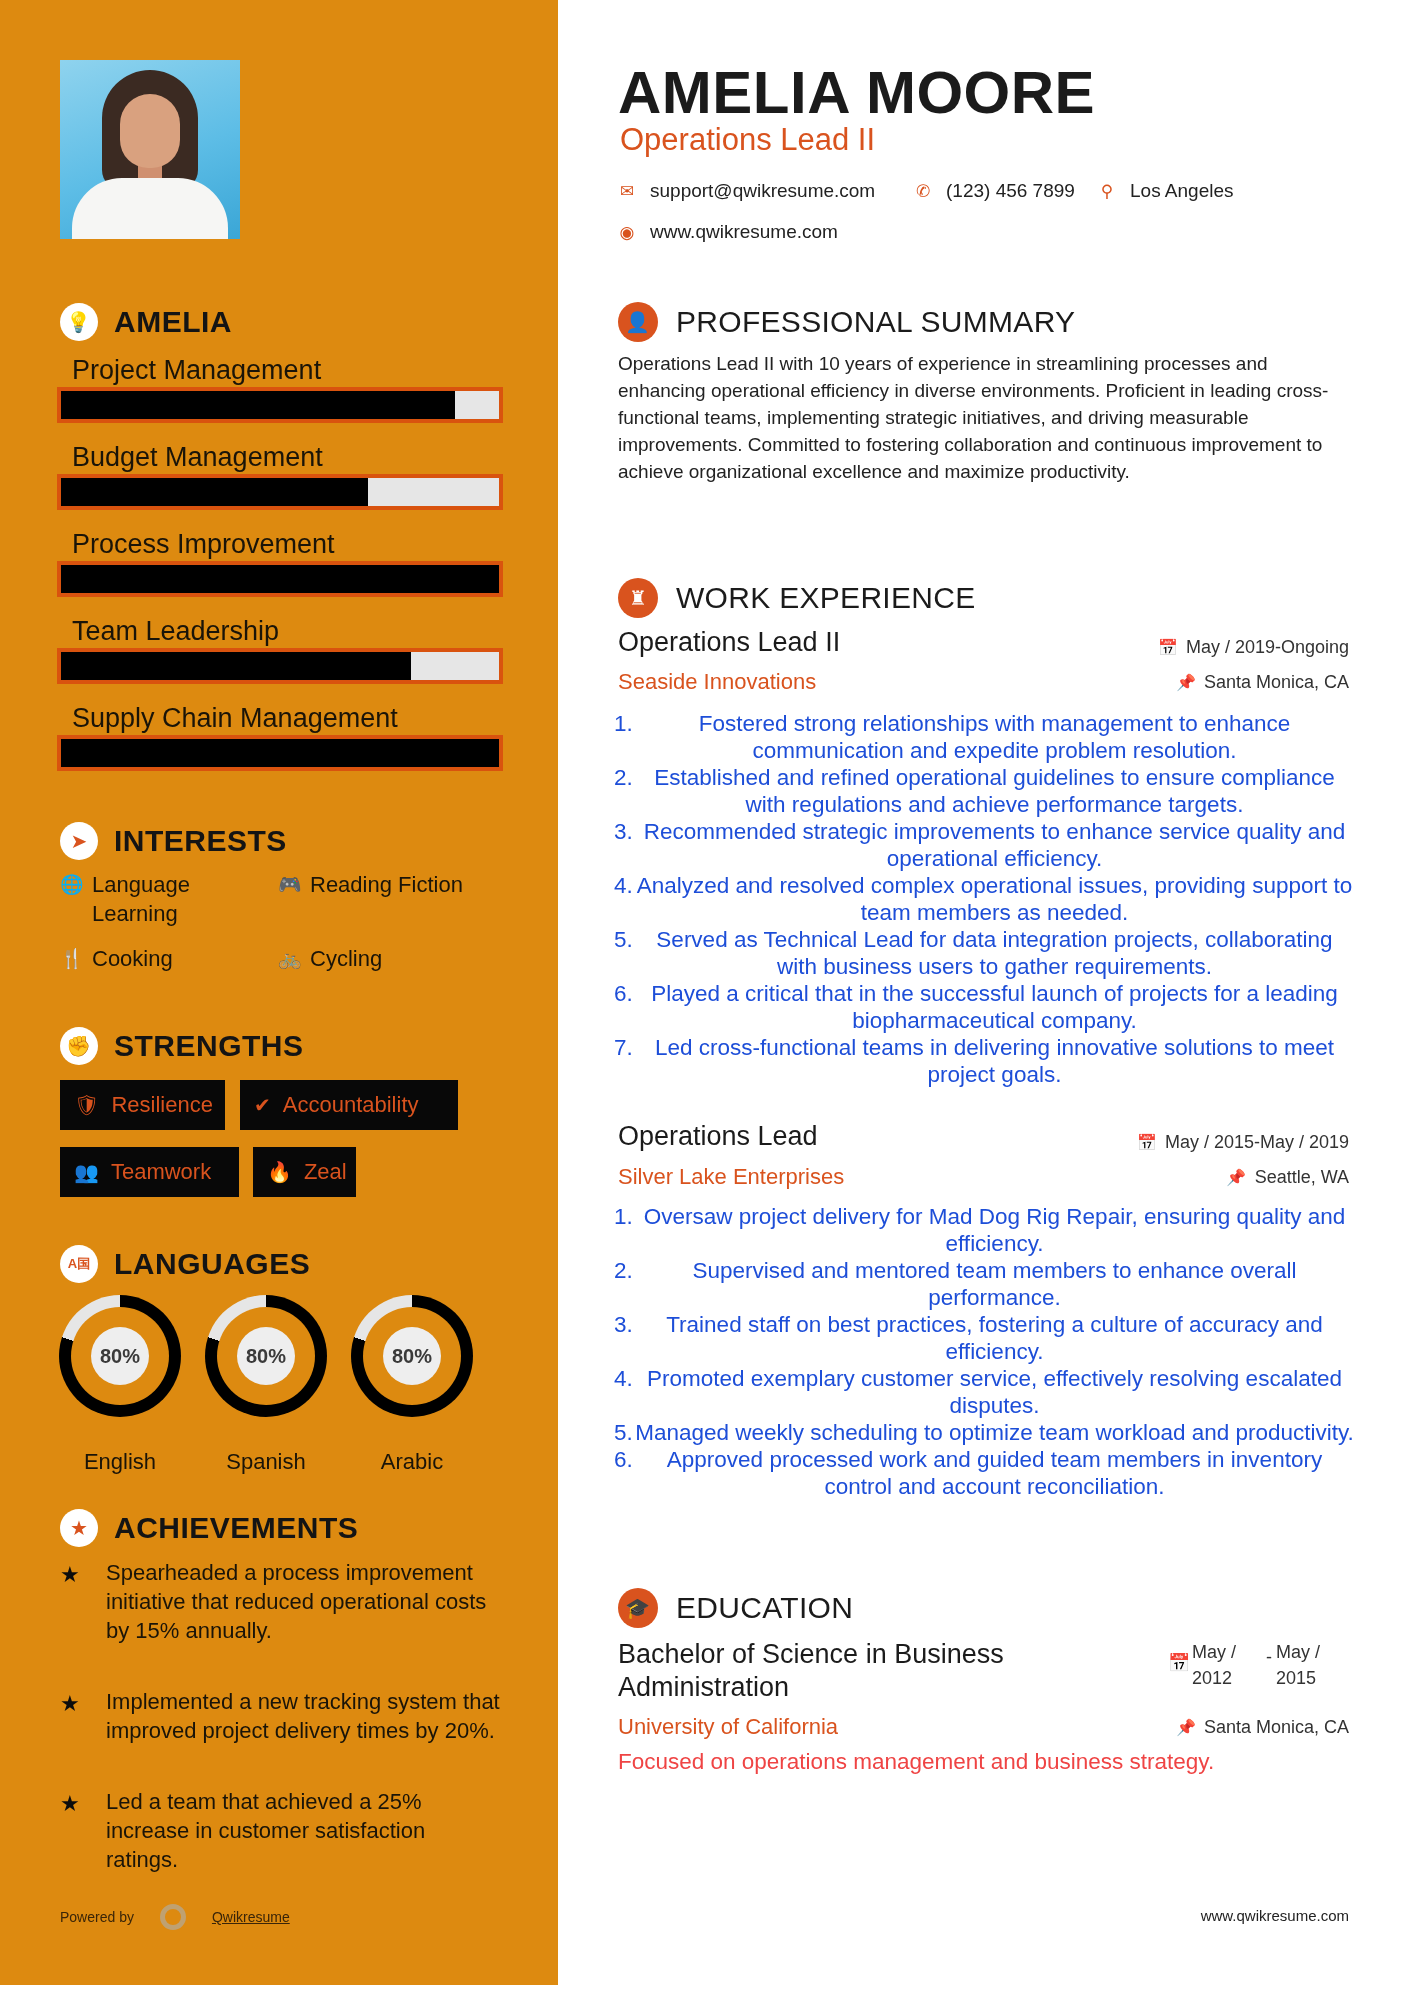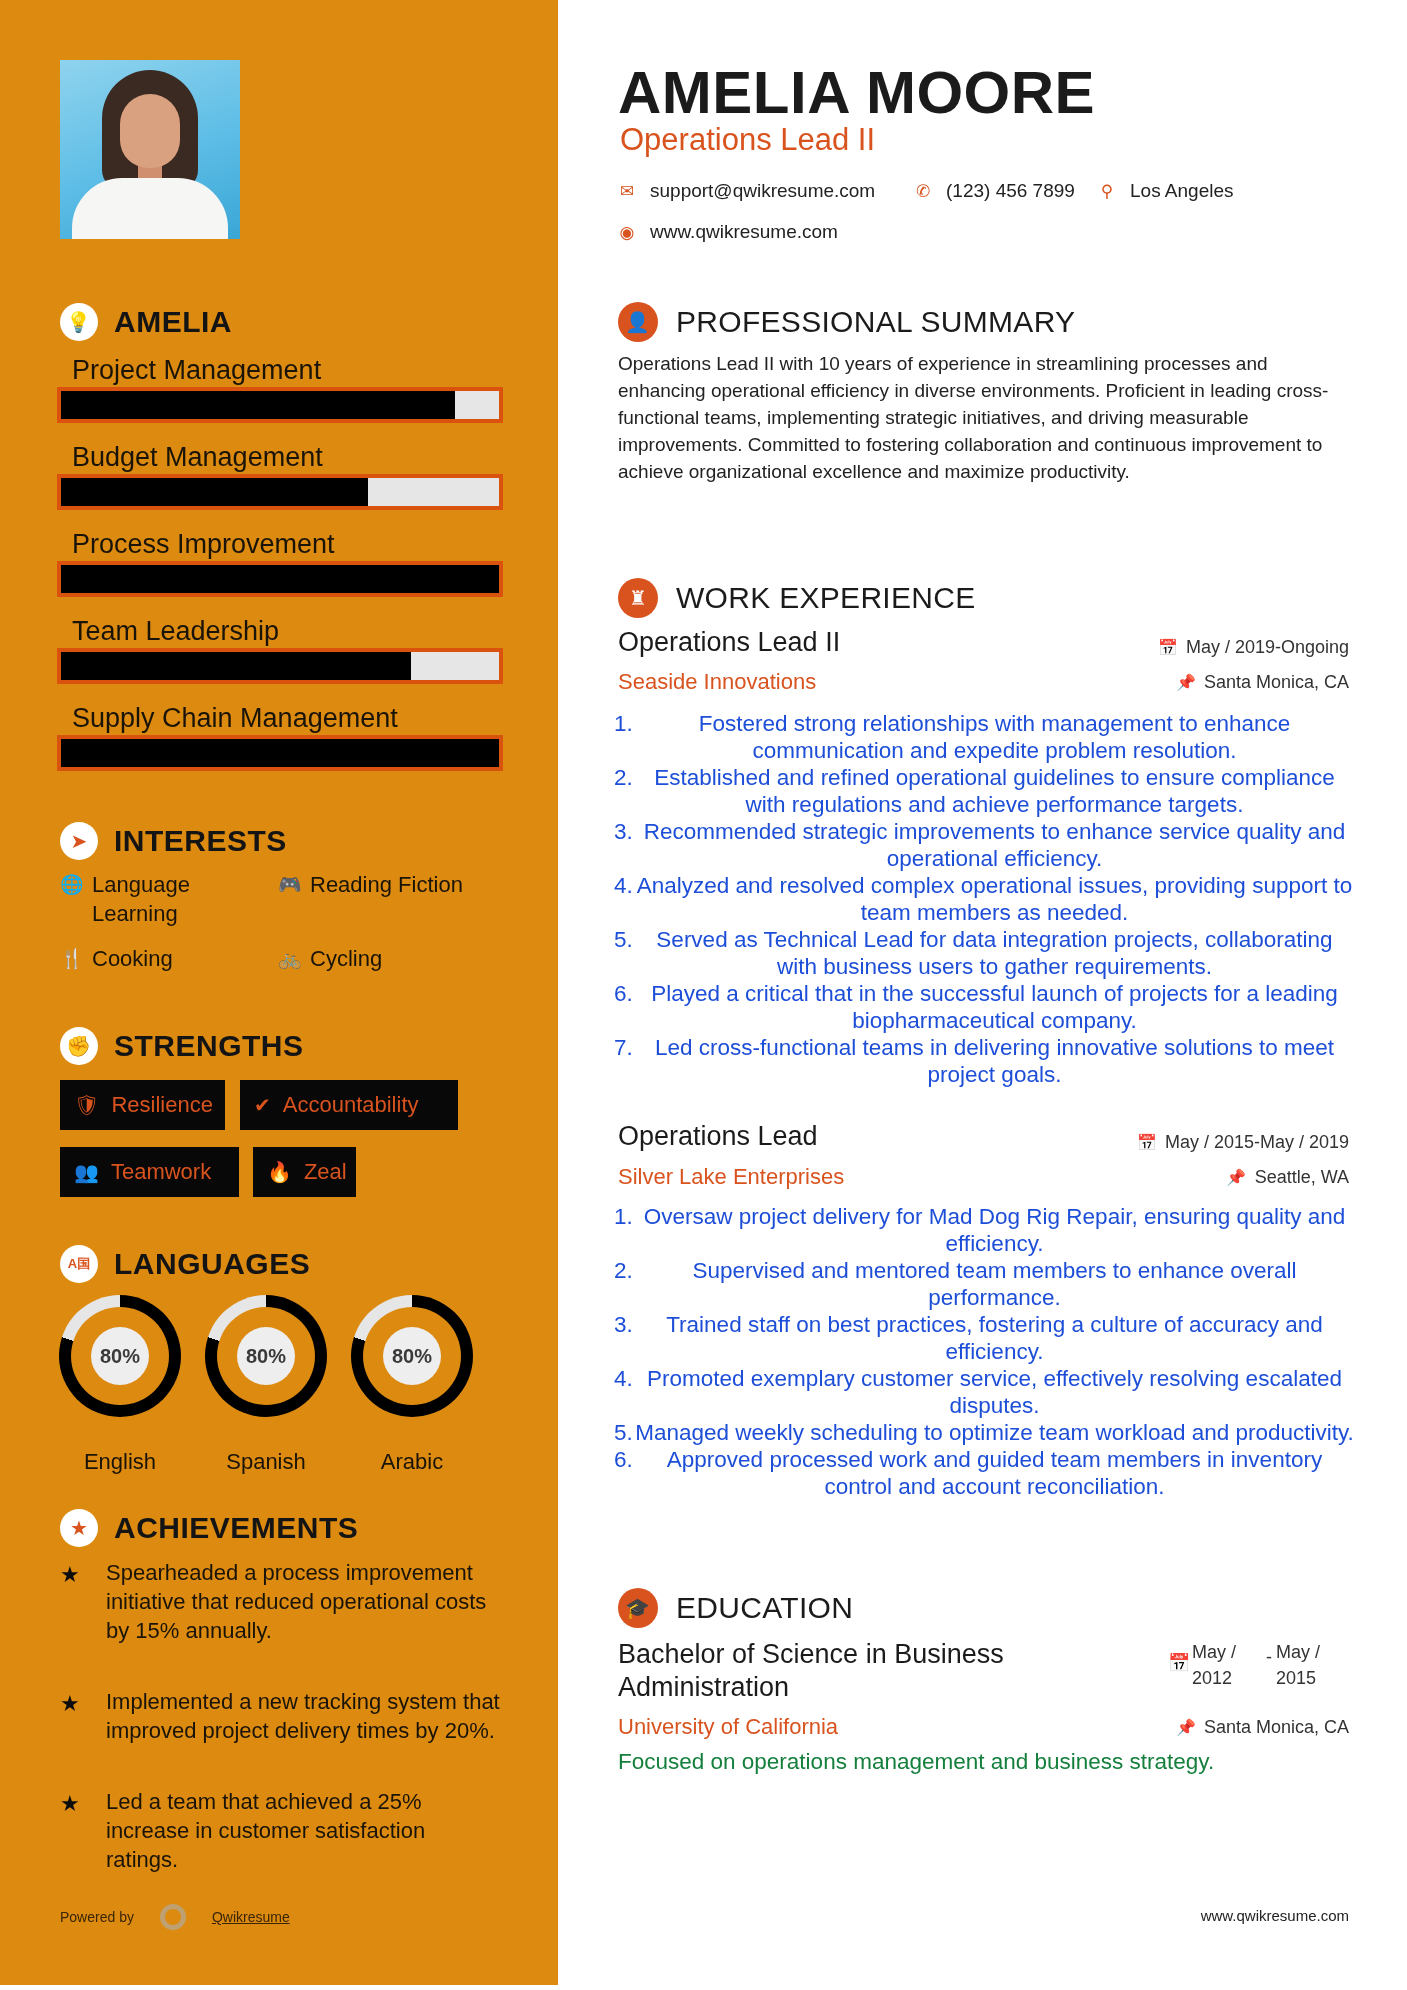--- a/index.html
+++ b/index.html
@@ -57,21 +57,21 @@
   .job-title { position: absolute; left: 618px; font-size: 27px; color: #1b1b1b; }
   .job-company { position: absolute; left: 618px; font-size: 22px; color: #D9531E; }
   .job-meta { position: absolute; right: 58px; font-size: 18px; color: #333; display: flex; align-items: center; gap: 8px; }
   .job-meta .mi { color: #444; font-size: 16px; }
 
   ol.duties { position: absolute; left: 614px; width: 740px; font-size: 22.5px; line-height: 27px; color: #1d4ed8; list-style: none; counter-reset: d; text-align: center; }
   ol.duties li { counter-increment: d; padding-left: 21px; position: relative; }
   ol.duties li::before { content: counter(d) "."; position: absolute; left: 0; }
 
   .edu-date { position: absolute; font-size: 18px; color: #333; line-height: 26px; }
-  .edu-desc { position: absolute; left: 618px; top: 1749px; font-size: 22.5px; color: #15803d; }
+  .edu-desc { position: absolute; left: 618px; top: 1749px; font-size: 22.5px; color: #ef4444; }
 
   .footer-url { position: absolute; right: 58px; top: 1907px; font-size: 15px; color: #222; }
 </style>
 </head>
 <body>
 
 <aside class="sidebar">
   <div class="photo">
     <div class="hair"></div>
     <div class="neck"></div>

